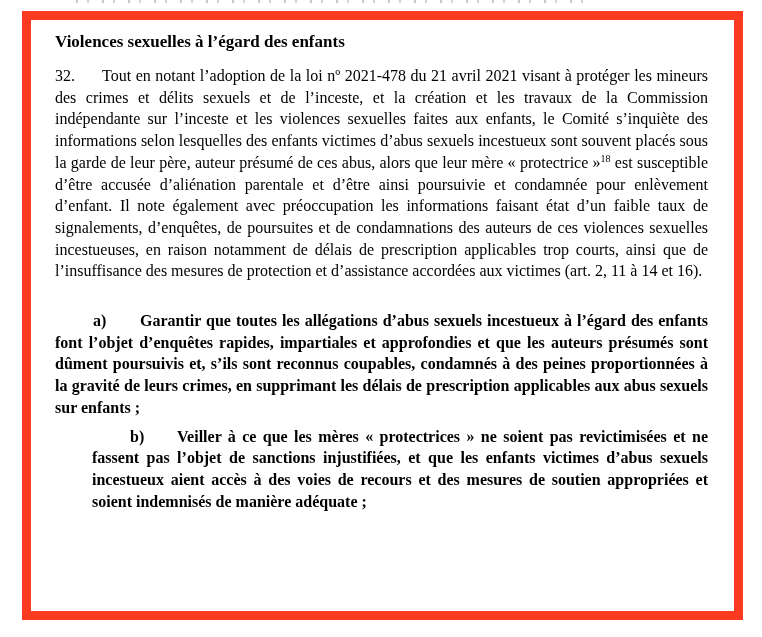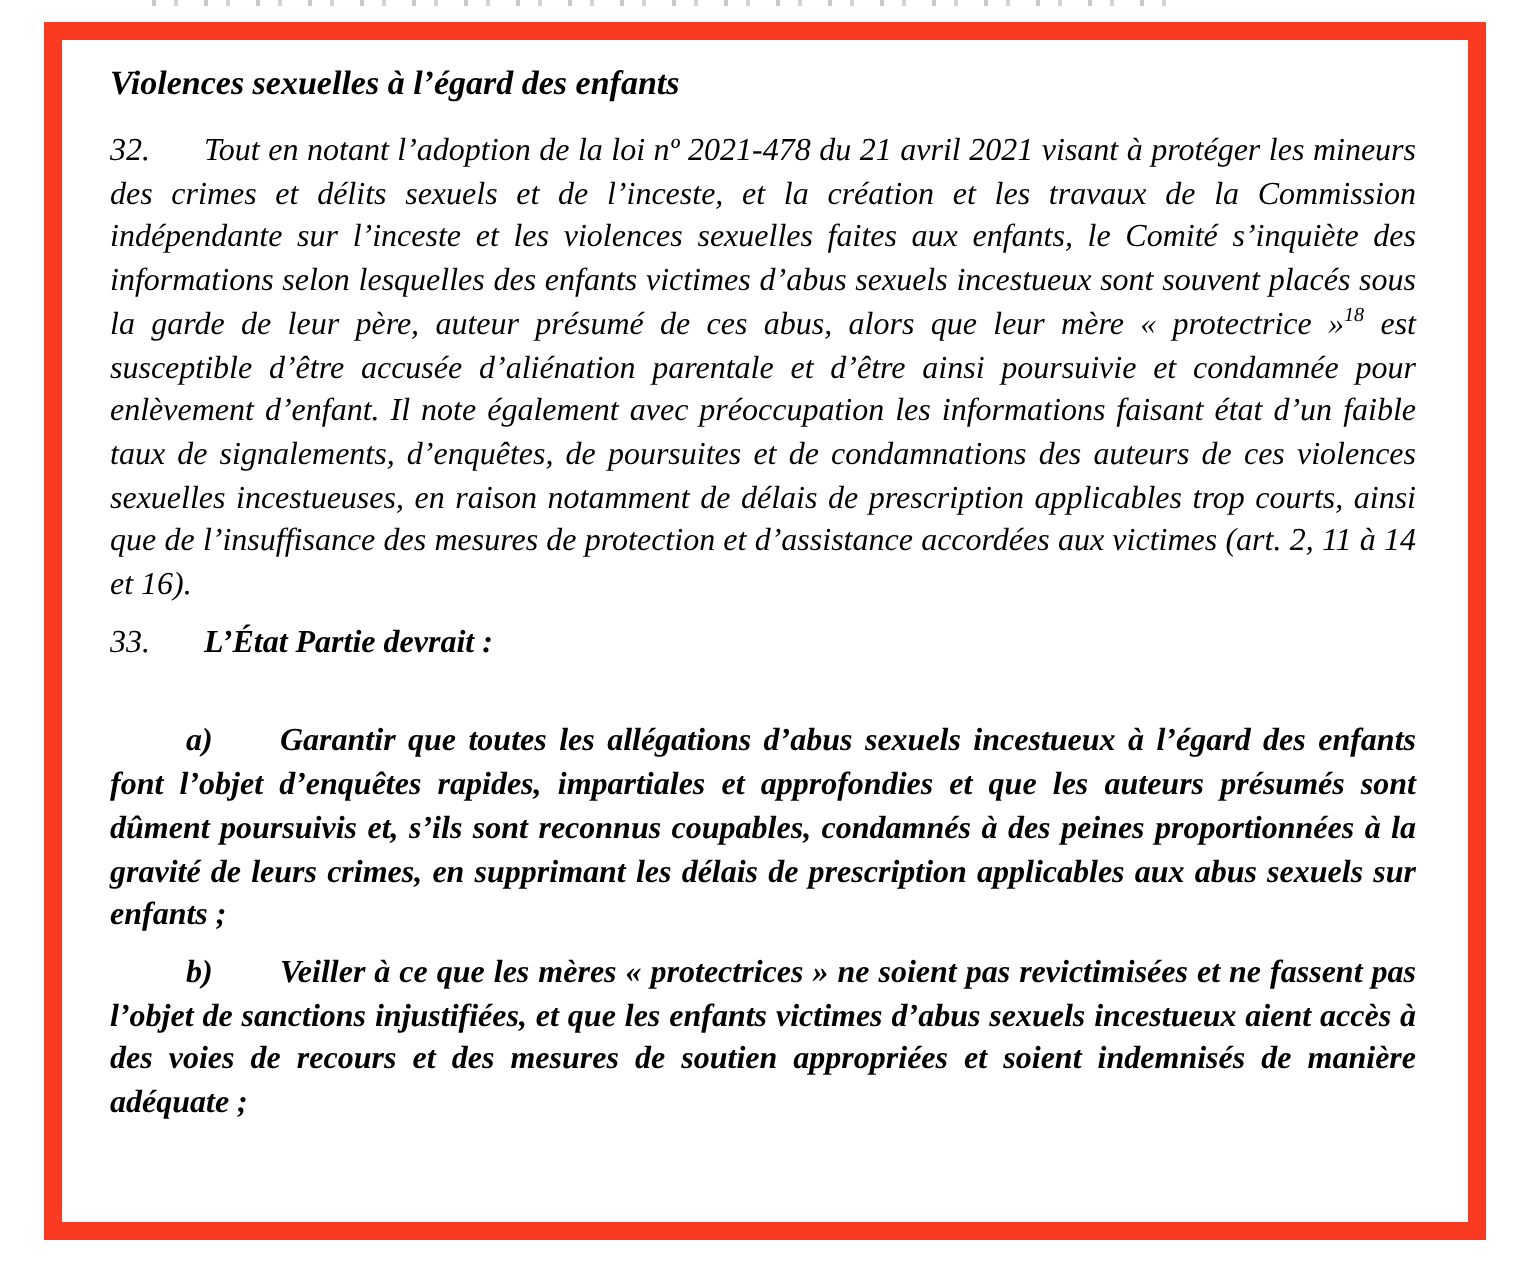--- a/index.html
+++ b/index.html
@@ -57,43 +57,42 @@
   .num {
     display: inline-block;
     width: 47px;
   }
   .rec-text { font-weight: bold; }
   .sub {
     font-weight: bold;
     text-indent: 38px;
   }
   .sub-a { margin-top: 28px; }
-  .sub-b, .sub-c { margin-top: 7px; }
+  .sub-b, .sub-c { margin-top: 7px; margin-left: 37px; }
   .letter {
     display: inline-block;
     width: 47px;
     text-indent: 0;
   }
   sup.fnref {
     font-size: 10px;
     line-height: 0;
     vertical-align: super;
   }
 </style>
 </head>
 <body>
 
 <div class="clipped-line"></div>
 
-<div class="redbox" style="border-color: rgb(250, 59, 34); font-style: italic;">
+<div class="redbox" style="border-color: rgb(250, 59, 34);">
 
   <h2 class="heading">Violences sexuelles à l’égard des enfants</h2>
 
   <p class="para-32"><span class="num">32.</span><span>Tout en notant l’adoption de la loi nº 2021-478 du 21 avril 2021 visant à protéger les mineurs des crimes et délits sexuels et de l’inceste, et la création et les travaux de la Commission indépendante sur l’inceste et les violences sexuelles faites aux enfants, le Comité s’inquiète des informations selon lesquelles des enfants victimes d’abus sexuels incestueux sont souvent placés sous la garde de leur père, auteur présumé de ces abus, alors que leur mère « protectrice »</span><sup class="fnref">18</sup><span> est susceptible d’être accusée d’aliénation parentale et d’être ainsi poursuivie et condamnée pour enlèvement d’enfant. Il note également avec préoccupation les informations faisant état d’un faible taux de signalements, d’enquêtes, de poursuites et de condamnations des auteurs de ces violences sexuelles incestueuses, en raison notamment de délais de prescription applicables trop courts, ainsi que de l’insuffisance des mesures de protection et d’assistance accordées aux victimes (art. 2, 11 à 14 et 16).</span></p>
 
-  <p class="para-33"><span class="num">33.</span><span class="rec-text">L’État Partie devrait :</span></p>
 
   <p class="sub sub-a"><span class="letter">a)</span><span>Garantir que toutes les allégations d’abus sexuels incestueux à l’égard des enfants font l’objet d’enquêtes rapides, impartiales et approfondies et que les auteurs présumés sont dûment poursuivis et, s’ils sont reconnus coupables, condamnés à des peines proportionnées à la gravité de leurs crimes, en supprimant les délais de prescription applicables aux abus sexuels sur enfants ;</span></p>
 
   <p class="sub sub-b"><span class="letter">b)</span><span>Veiller à ce que les mères « protectrices » ne soient pas revictimisées et ne fassent pas l’objet de sanctions injustifiées, et que les enfants victimes d’abus sexuels incestueux aient accès à des voies de recours et des mesures de soutien appropriées et soient indemnisés de manière adéquate ;</span></p>
 
 
 </div>
 
 </body></html>

